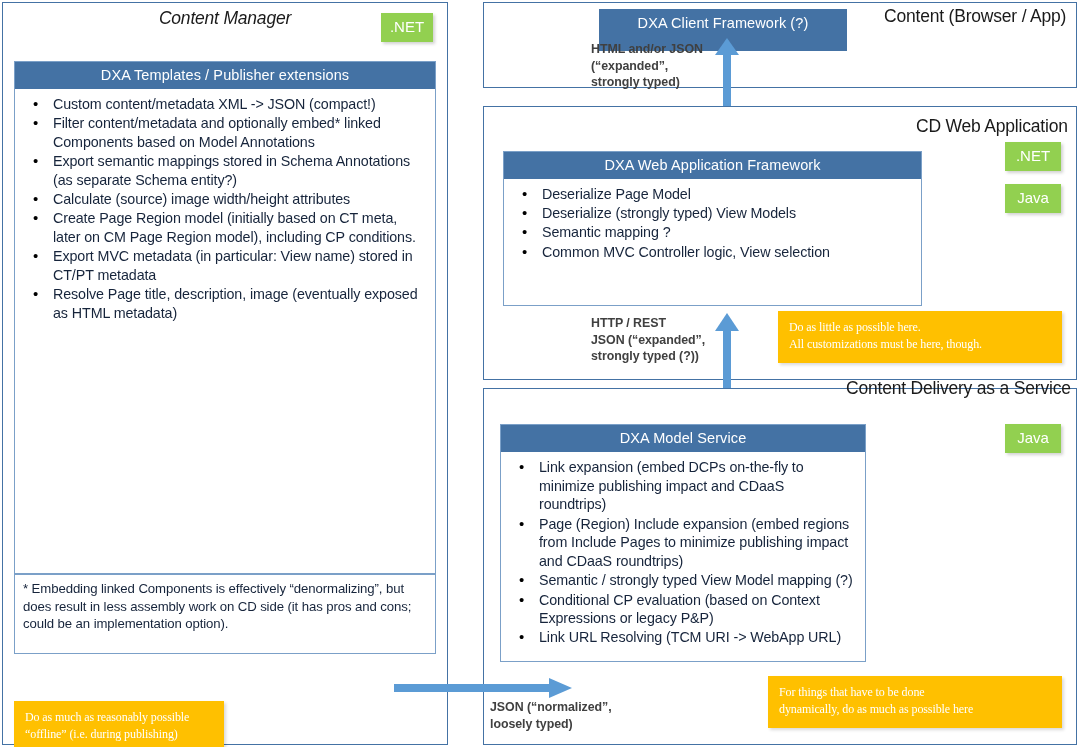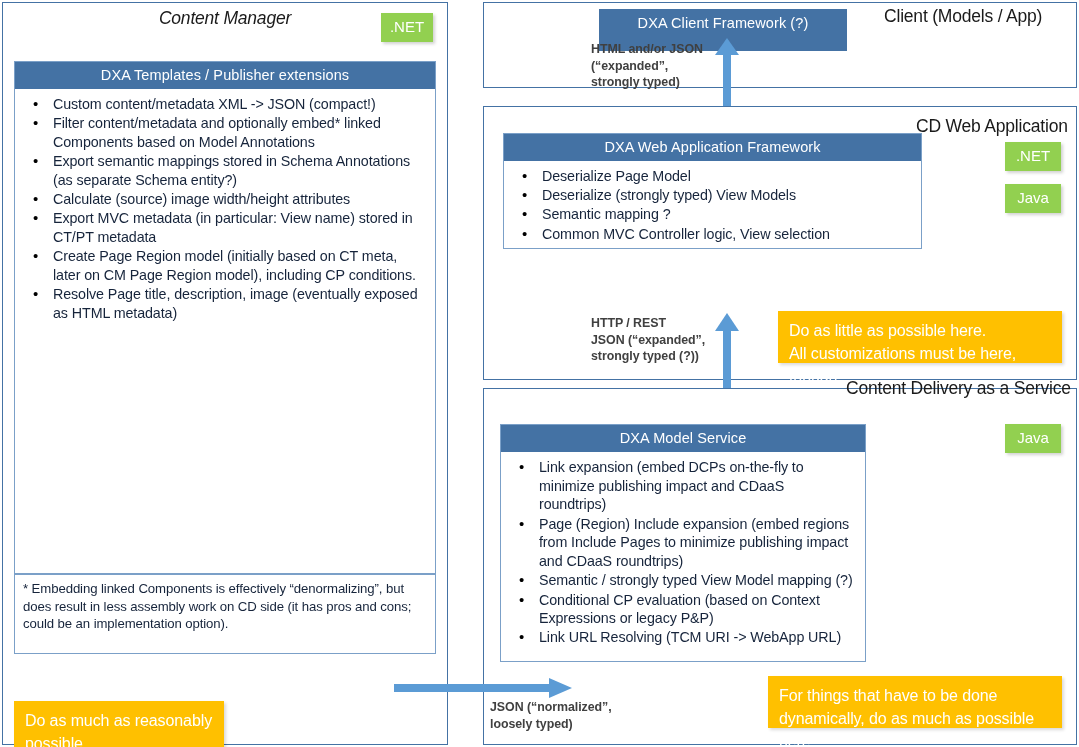--- a/index.html
+++ b/index.html
@@ -88,26 +88,27 @@
     font-size: 15px;
     text-align: center;
     box-sizing: border-box;
     padding-top: 5px;
     box-shadow: 2px 2px 3px rgba(0,0,0,0.18);
   }
   .callout {
     position: absolute;
     background: #ffc000;
     color: #ffffff;
-    font-size: 16px;
+    font-size: 12px;
     line-height: 1.45;
     box-sizing: border-box;
     padding: 8px 11px 8px 11px;
     letter-spacing: -0.1px;
     box-shadow: 2px 2px 3px rgba(0,0,0,0.15);
+    font-family: Liberation Serif, serif;
   }
   .flow-label {
     position: absolute;
     font-size: 12.4px;
     font-weight: bold;
     line-height: 1.34;
     color: #404040;
     letter-spacing: -0.05px;
     white-space: pre-line;
   }
@@ -129,35 +130,35 @@
   <div class="badge" style="left:381px; top:13px; width:52px; height:29px;">.NET</div>
 
   <div class="card" style="left:14px; top:61px; width:422px; height:513px;">
     <div class="card-header">DXA Templates / Publisher extensions</div>
     <div class="card-body">
       <ul class="bullets">
         <li>Custom content/metadata XML -&gt; JSON (compact!)</li>
         <li>Filter content/metadata and optionally embed* linked Components based on Model Annotations</li>
         <li>Export semantic mappings stored in Schema Annotations (as separate Schema entity?)</li>
         <li>Calculate (source) image width/height attributes</li>
+        <li>Create Page Region model (initially based on CT meta, later on CM Page Region model),  including CP conditions.</li>
         <li>Export MVC metadata (in particular: View name) stored in CT/PT metadata</li>
-        <li>Create Page Region model (initially based on CT meta, later on CM Page Region model),  including CP conditions.</li>
         <li>Resolve Page title, description, image (eventually exposed as HTML metadata)</li>
       </ul>
     </div>
   </div>
 
   <div class="note-box" style="left:14px; top:574px; width:422px; height:80px;">* Embedding linked Components is effectively “denormalizing”, but does result in less assembly work on CD side (it has pros and cons; could be an implementation option).</div>
 
   <div class="callout" style="left:14px; top:701px; width:210px; height:56px; white-space:pre-line;">Do as much as reasonably possible
 “offline” (i.e. during publishing)</div>
 
   <div class="panel" style="left:483px; top:2px; width:594px; height:86px;"></div>
 
-  <div class="panel-title" style="left:884px; top:6px;">Client (Models / App)</div>
+  <div class="panel-title" style="left:884px; top:6px;">Content (Browser / App)</div>
 
   <div class="card" style="left:599px; top:9px; width:248px; height:30px; border:none;">
     <div class="card-header" style="height:30px; padding-top:6px;">DXA Client Framework (?)</div>
   </div>
 
   <div class="flow-label" style="left:591px; top:41px; width:150px;">HTML and/or JSON
 (“expanded”,
 strongly typed)</div>
 
   <svg class="arrow-svg" style="left:712px; top:38px;" width="30" height="72" viewBox="0 0 30 72">
@@ -166,21 +167,21 @@
   </svg>
 
   <div class="panel" style="left:483px; top:106px; width:594px; height:274px;"></div>
 
   <div class="panel-title" style="left:916px; top:116px;">CD Web Application</div>
 
   <div class="badge" style="left:1005px; top:142px; width:56px; height:29px;">.NET</div>
 
   <div class="badge" style="left:1005px; top:184px; width:56px; height:29px;">Java</div>
 
-  <div class="card" style="left:503px; top:133px; width:419px; height:116px;">
+  <div class="card" style="left:503px; top:151px; width:419px; height:155px;">
     <div class="card-header">DXA Web Application Framework</div>
     <div class="card-body">
       <ul class="bullets">
         <li>Deserialize Page Model</li>
         <li>Deserialize (strongly typed) View Models</li>
         <li>Semantic mapping ?</li>
         <li>Common MVC Controller logic, View selection</li>
       </ul>
     </div>
   </div>

